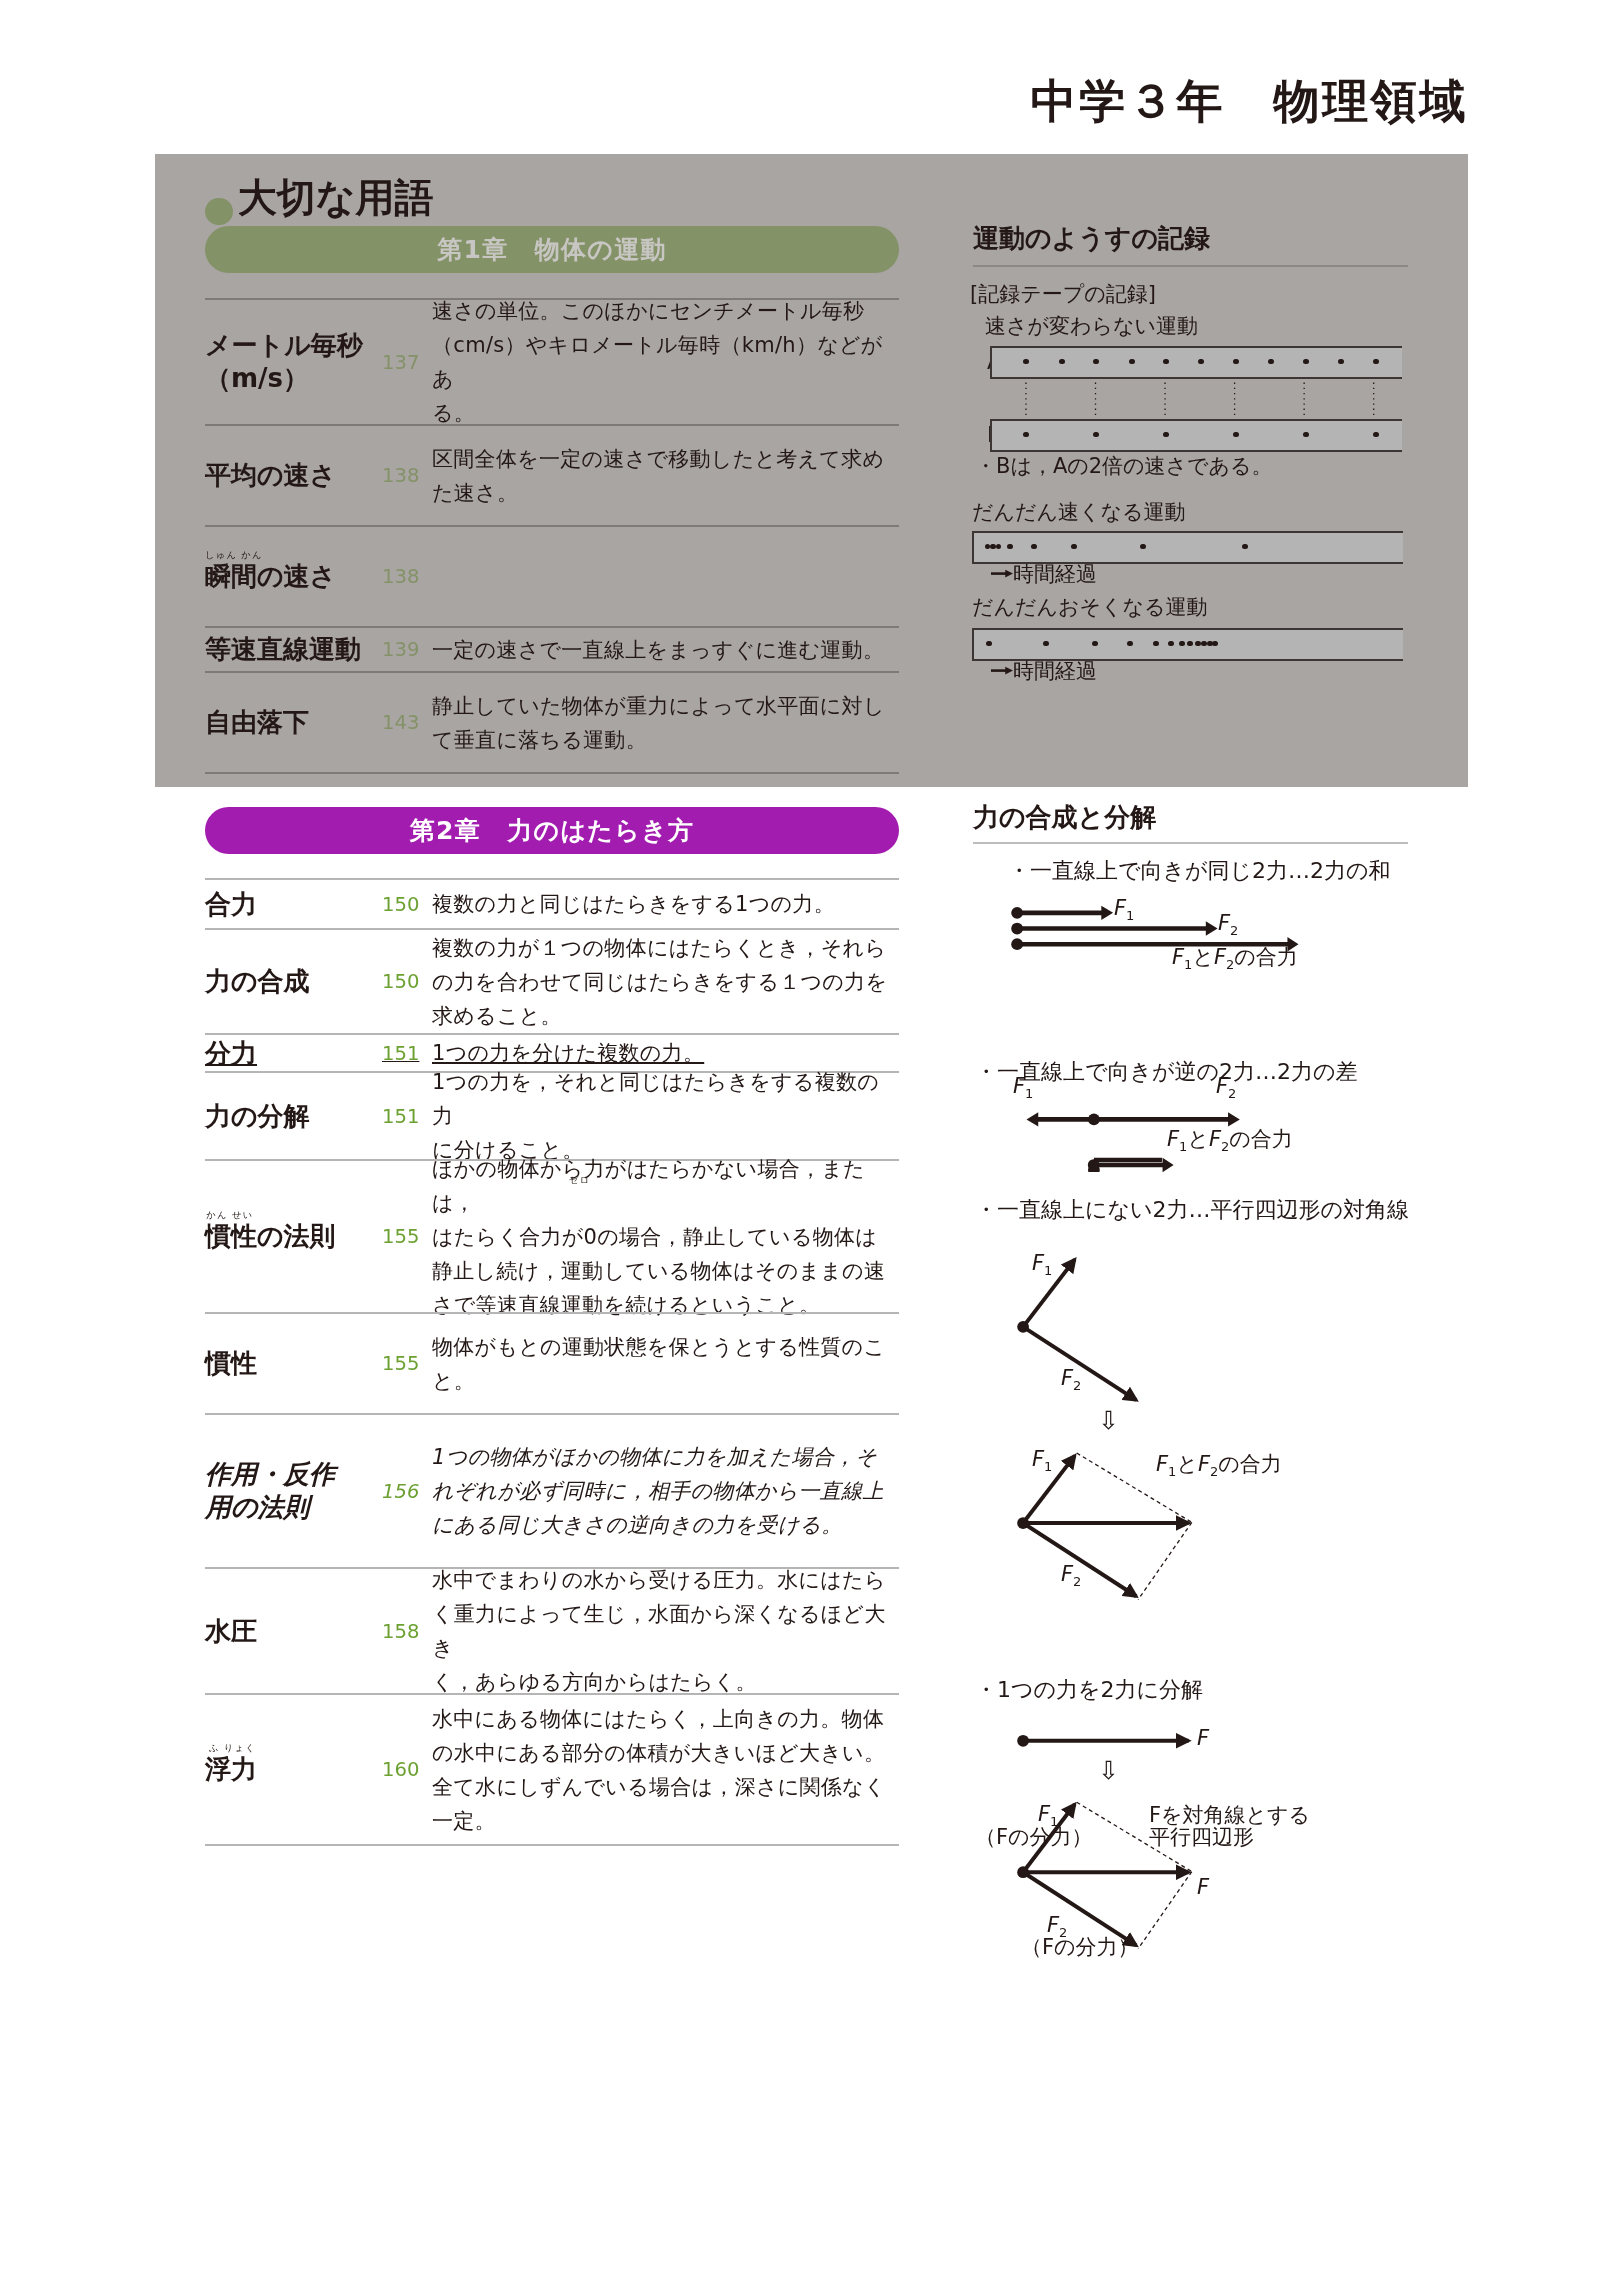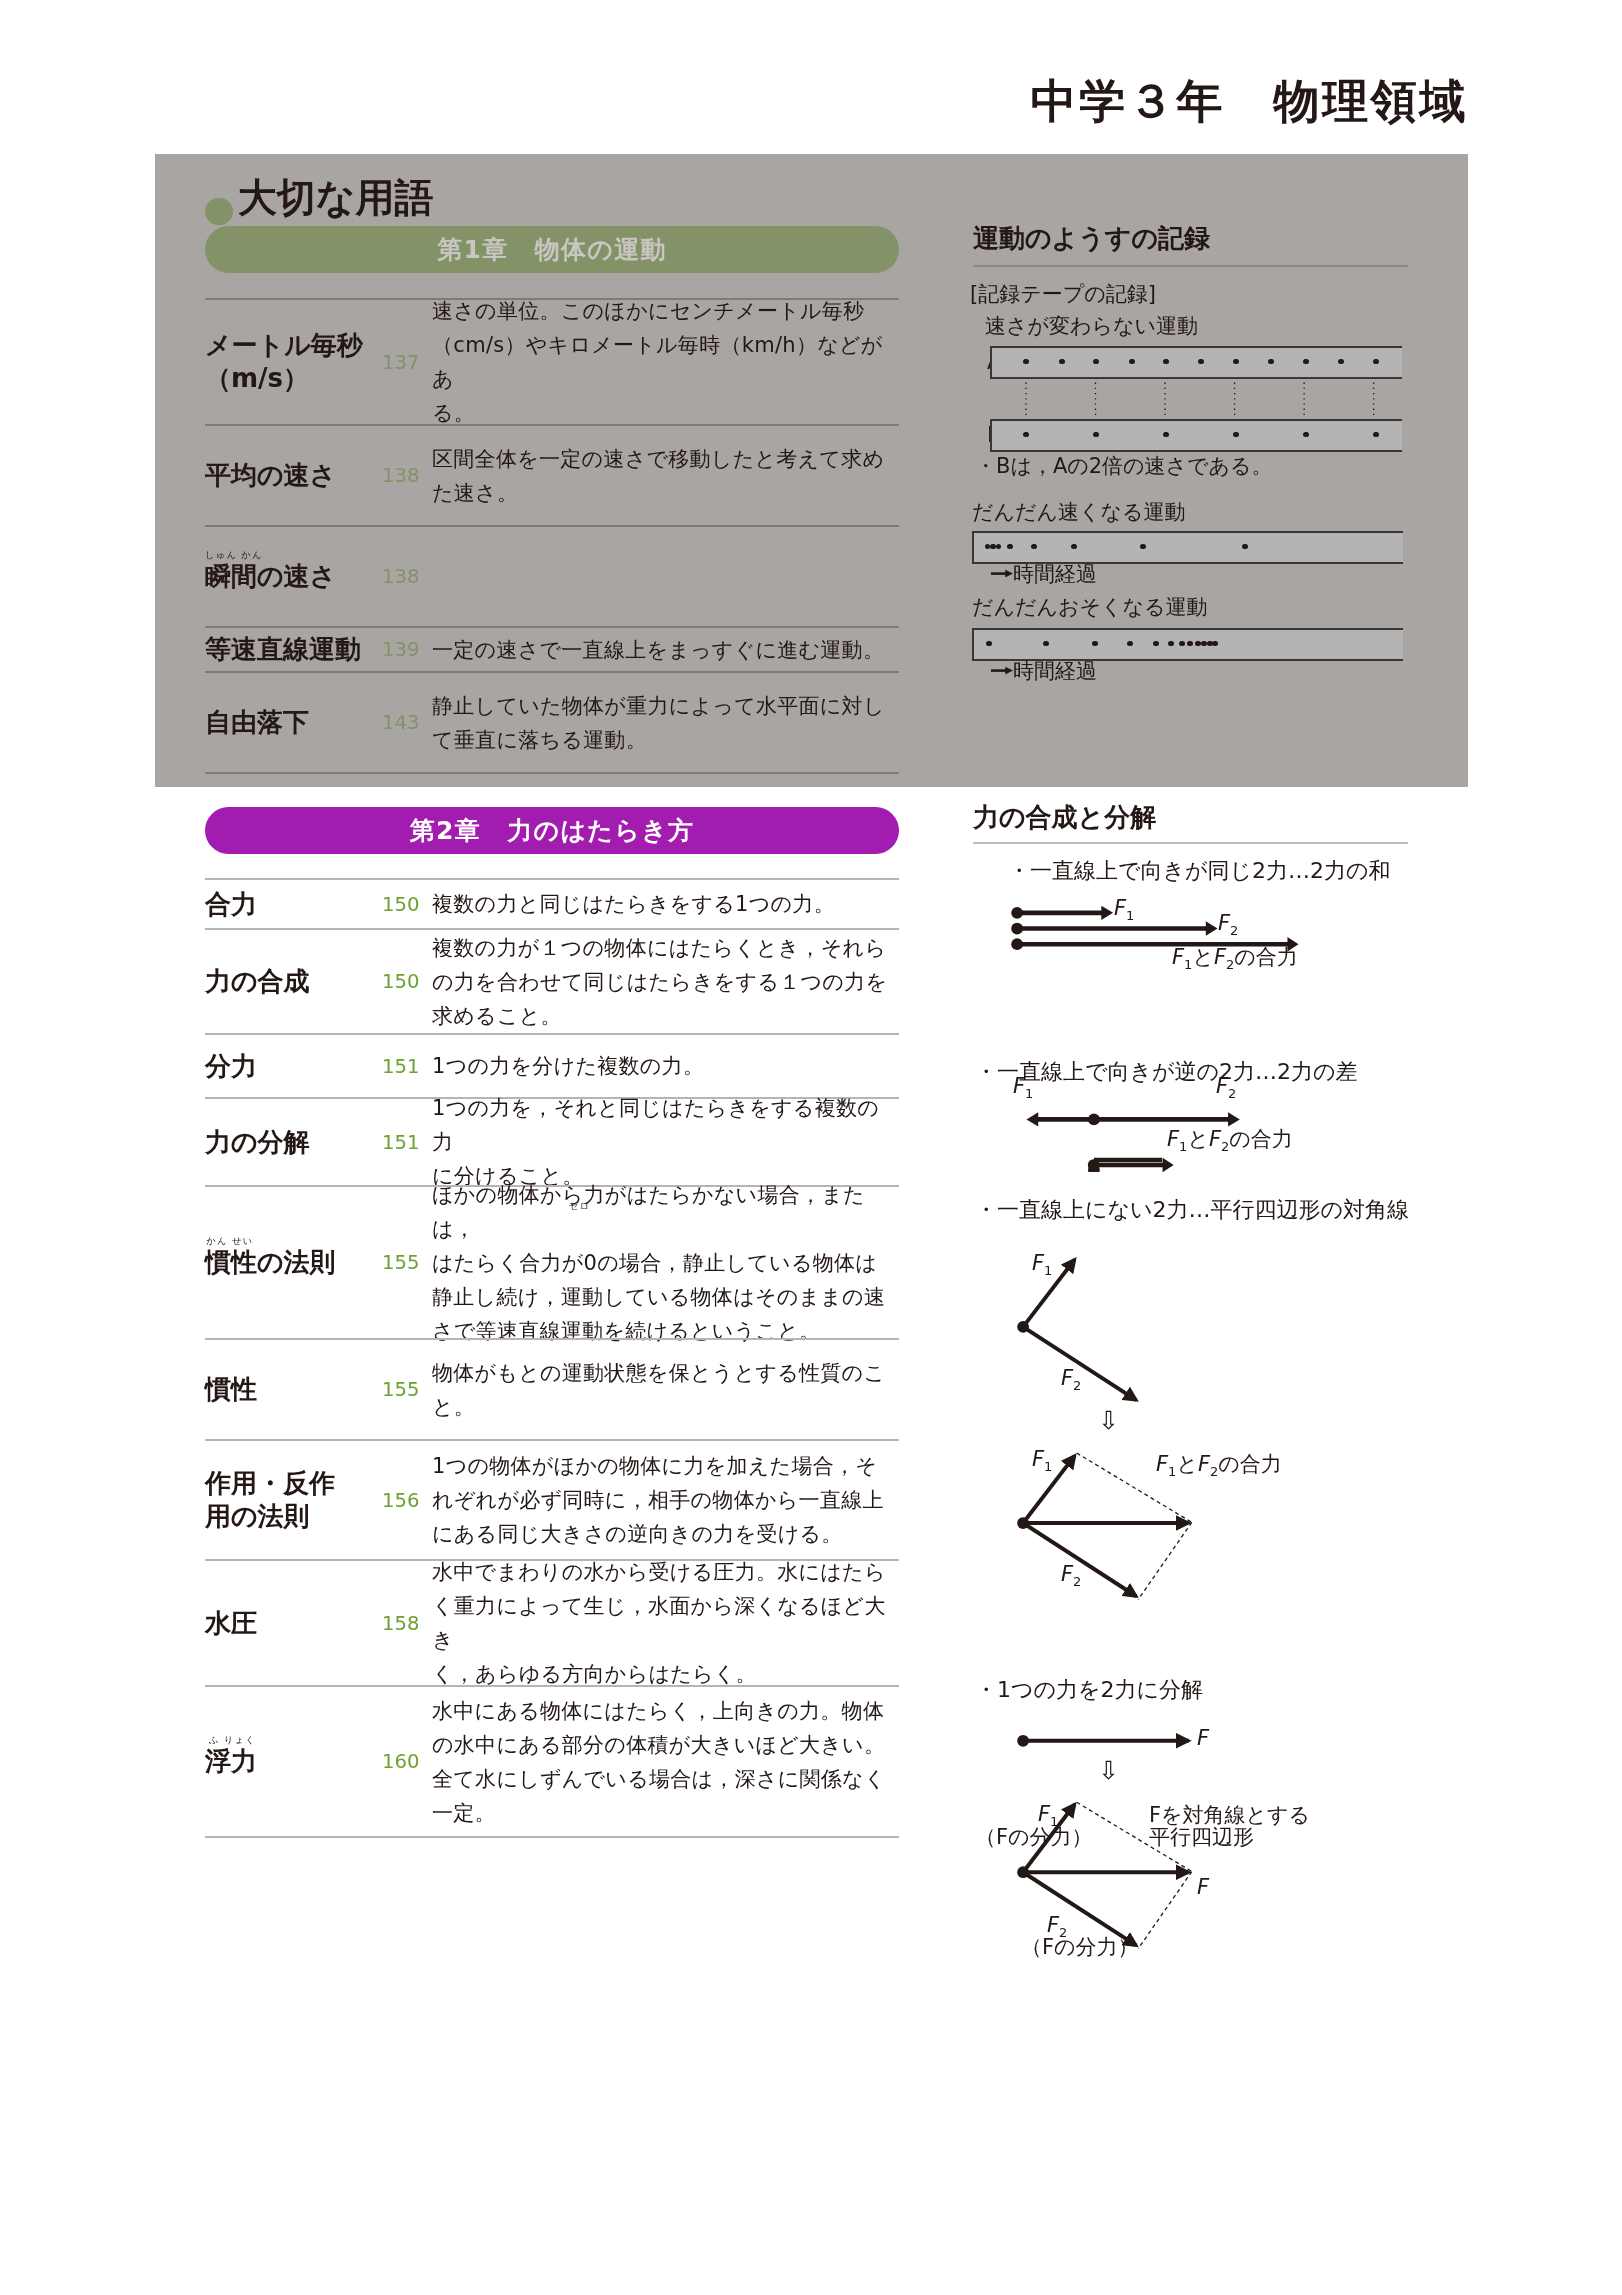--- a/index.html
+++ b/index.html
@@ -185,21 +185,21 @@
   </div>
   <div class="grow" style="height:105px;">
     <div class="term">力の合成</div>
     <div class="page">150</div>
     <div class="desc">
       <div>複数の力が１つの物体にはたらくとき，それら</div>
       <div>の力を合わせて同じはたらきをする１つの力を</div>
       <div>求めること。</div>
     </div>
   </div>
-  <div class="grow" style="height:64px;">
+  <div class="grow" style="height:38px;text-decoration:underline;">
     <div class="term">分力</div>
     <div class="page">151</div>
     <div class="desc">
         <div>1つの力を分けた複数の力。</div>
       </div>
   </div>
   <div class="grow" style="height:88px;">
     <div class="term">力の分解</div>
     <div class="page">151</div>
     <div class="desc">
@@ -222,21 +222,21 @@
     </div>
   </div>
   <div class="grow" style="height:101px;">
     <div class="term">慣性</div>
     <div class="page">155</div>
     <div class="desc">
       <div>物体がもとの運動状態を保とうとする性質のこ</div>
       <div>と。</div>
     </div>
   </div>
-  <div class="grow" style="height:120px;">
+  <div class="grow" style="height:154px;font-style:italic;">
     <div class="term">
       <div>作用・反作</div>
       <div>用の法則</div>
     </div>
     <div class="page">156</div>
     <div class="desc">
       <div>1つの物体がほかの物体に力を加えた場合，そ</div>
       <div>れぞれが必ず同時に，相手の物体から一直線上</div>
       <div>にある同じ大きさの逆向きの力を受ける。</div>
     </div>

